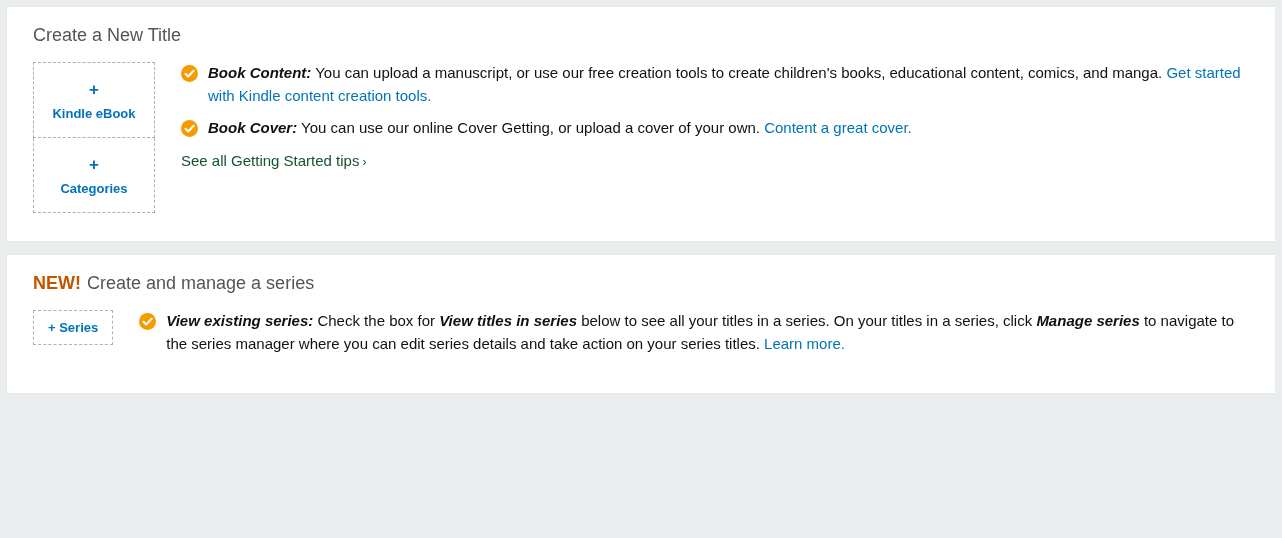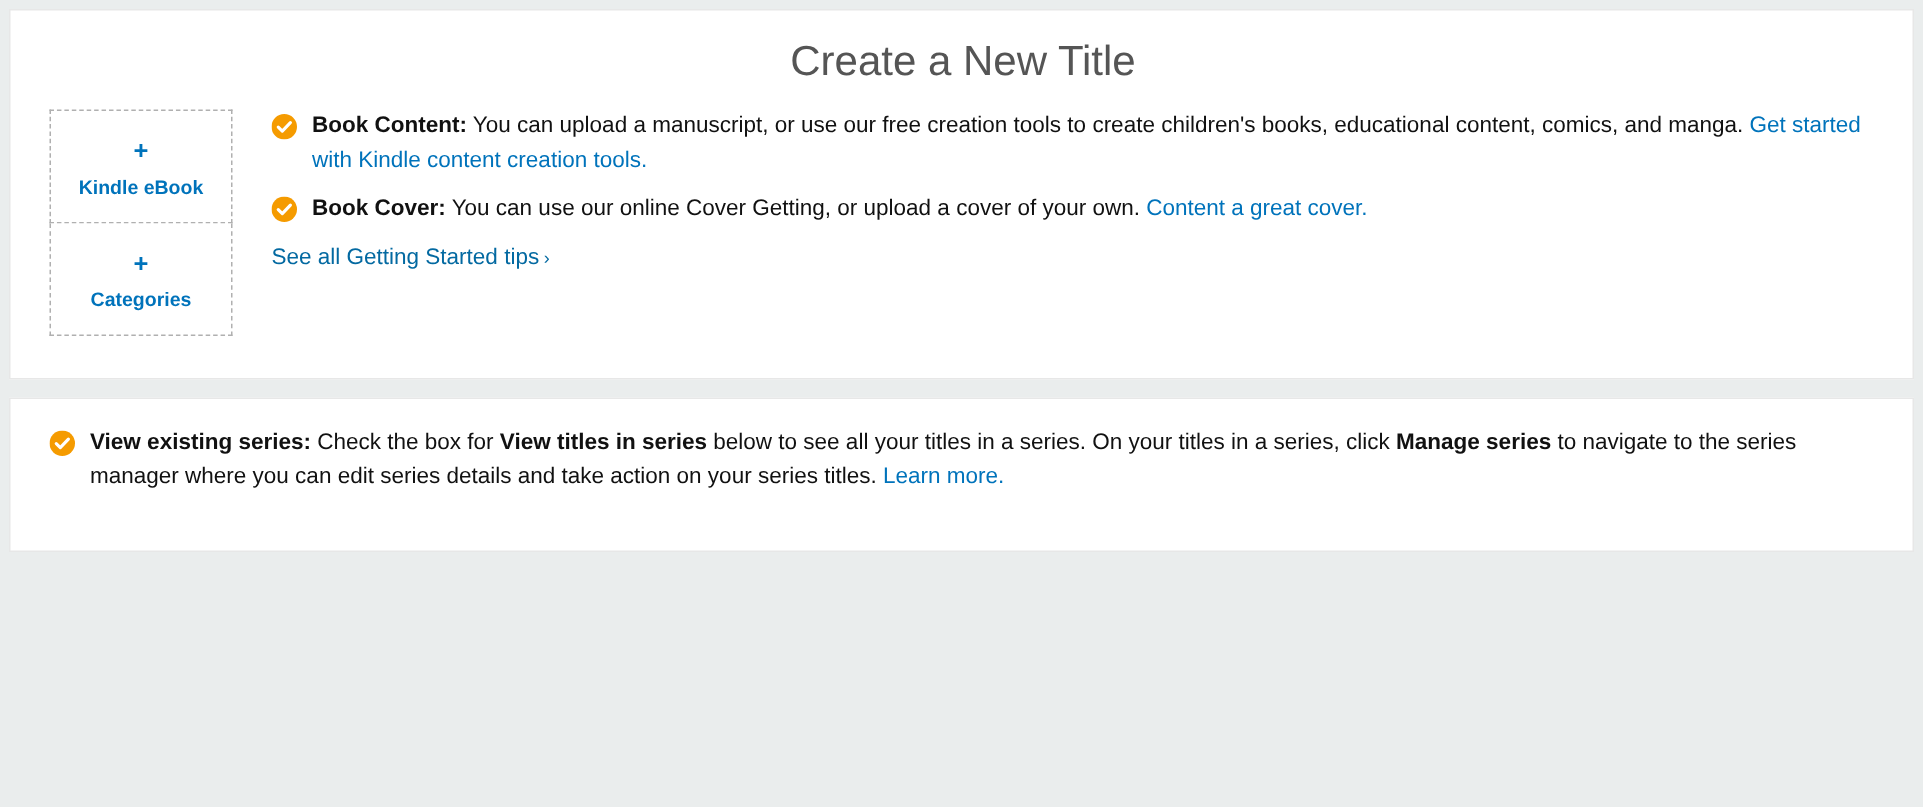--- a/index.html
+++ b/index.html
@@ -11,25 +11,24 @@
       padding: 4px;
       width: 1282px;
     }
     .panel {
       background: #fff;
       border: 1px solid #e7e7e7;
       margin: 2px 2px 12px 2px;
       padding: 18px 24px 28px 26px;
     }
     .panel-title {
-      font-size: 28px;
+      font-size: 18px;
       font-weight: 400;
       color: #555;
       margin-bottom: 16px;
-      text-align: center;
     }
     .new-badge {
       color: #c45500;
       font-weight: 600;
       margin-right: 6px;
     }
     .panel-body {
       display: flex;
       gap: 26px;
       align-items: flex-start;
@@ -80,29 +79,29 @@
     }
     .check-icon {
       flex-shrink: 0;
       width: 17px;
       height: 17px;
       margin-right: 10px;
       margin-top: 3px;
       display: inline-block;
     }
     .info-text { flex: 1; }
-    .info-text .bold { font-weight: 700; }
+    .info-text .bold { font-weight: 700; font-style: italic; }
     a.link {
       color: #0073bb;
       text-decoration: none;
       cursor: pointer;
     }
     .see-all {
       font-size: 15px;
-      color: #0369a1;
+      color: #14532d;
       text-decoration: none;
       cursor: pointer;
       margin-top: 2px;
       display: inline-block;
     }
     .chev {
       font-size: 12px;
       margin-left: 3px;
       vertical-align: middle;
     }
@@ -154,21 +153,29 @@
 
       <a class="see-all">
         <span>See all Getting Started tips</span><span class="chev">›</span>
       </a>
 
     </div>
   </div>
 </div>
 
 <div class="panel">
+  <h2 class="panel-title">
+    <span class="new-badge">NEW!</span><span>Create and manage a series</span>
+  </h2>
   <div class="panel-body">
+    <div class="tile-col">
+      <div class="tile small">
+        <span>+ Series</span>
+      </div>
+    </div>
 
     <div class="info-list">
 
 
       <div class="info-row">
         <span class="check-icon">
           <svg viewBox="0 0 17 17" width="17" height="17">
               <circle cx="8.5" cy="8.5" r="8.5" fill="#f59b00"></circle>
               <path d="M4.5 8.8 L7.2 11.4 L12.6 5.8" stroke="#fff" stroke-width="2.1" fill="none" stroke-linecap="round" stroke-linejoin="round"></path>
             </svg>

